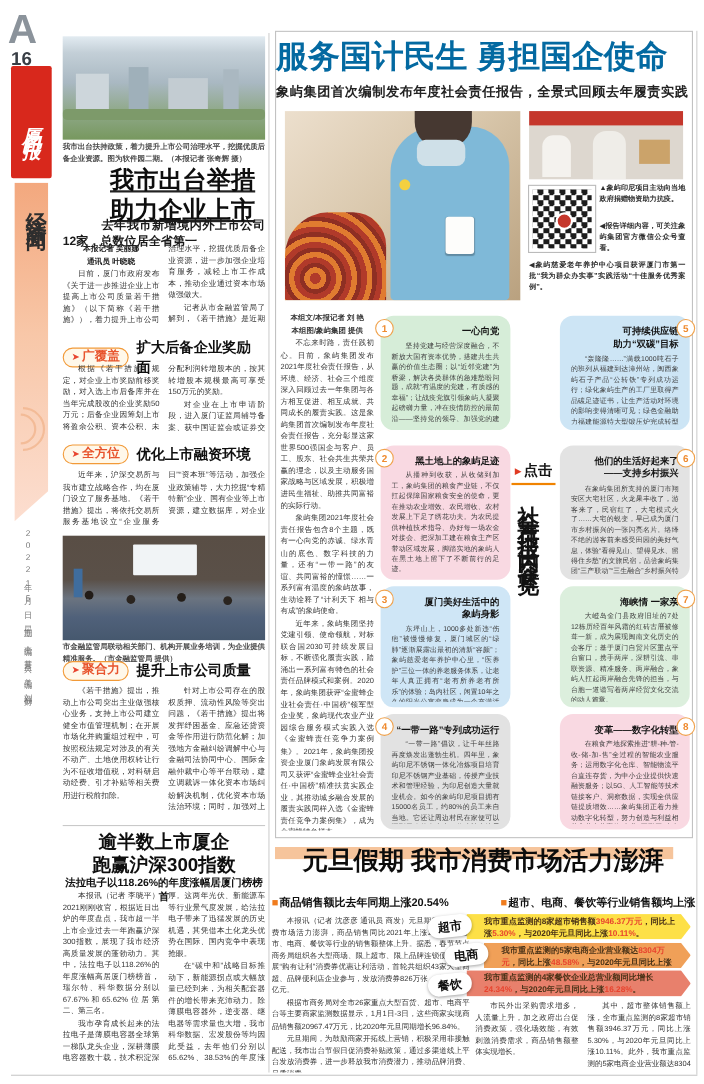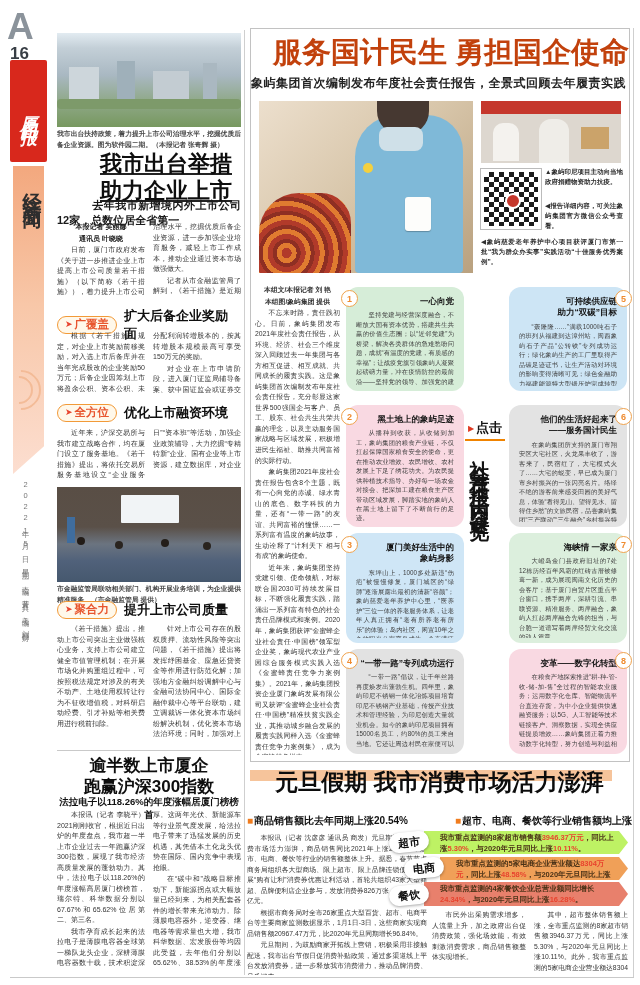--- a/index.html
+++ b/index.html
@@ -38,21 +38,21 @@
 
   
   .photo{overflow:hidden;}
   .city-photo{background:linear-gradient(180deg,#e2ebf1 0%,#c3cfd7 16%,#a9b8c2 45%,#90a98a 72%,#77985f 100%);}
   .conf-photo{background:linear-gradient(180deg,#594e45 0%,#5a5048 42%,#6b7480 60%,#50617a 78%,#46586e 100%);}
   .care-photo{background:linear-gradient(135deg,#ecdfcd 0%,#d8c6aa 48%,#b9a17f 100%);}
   .donate-photo{background:#ddd7cf;}
   .qr{background-color:#fff;background-image:repeating-conic-gradient(#1c1c1c 0% 25%,#ffffff 0% 50%);background-size:10px 10px;border:3px solid #fff;outline:1px solid #bbb;}
 
   
-  .xy-headline{font-size:29px;font-weight:900;color:#c2410c;text-align:right;line-height:1.1;}
+  .xy-headline{font-size:29px;font-weight:900;color:#0369a1;text-align:left;line-height:1.1;}
   .xy-subhead{font-size:12px;font-weight:700;color:#232323;letter-spacing:.5px;}
   .xy-col{font-size:6.8px;line-height:1.55;color:#343434;text-align:justify;overflow:hidden;}
   .xy-col p{margin:0 0 1px;text-indent:2em;}
   .xy-col p.byline{text-indent:0;text-align:center;font-weight:800;}
   .mini-cap{font-size:6.5px;font-weight:700;color:#2f2f2f;line-height:1.55;text-align:justify;}
   .card{border-radius:12px;padding:9px 10px 6px;box-sizing:border-box;}
   .card-title{font-size:8.5px;font-weight:800;color:#141414;text-align:right;line-height:1.35;}
   .card-body{font-size:6.3px;line-height:1.5;color:#3e3e3e;text-align:justify;text-indent:2em;margin-top:3px;overflow:hidden;}
   .num-circle{position:absolute;width:15px;height:15px;border-radius:50%;background:#fff;border:1px solid #f0a24c;color:#ef8b2f;font-size:9px;font-weight:700;display:flex;align-items:center;justify-content:center;}
   .click-row{display:flex;align-items:center;border-bottom:2px solid #f08300;padding-bottom:2px;width:40px;justify-content:center;}
@@ -232,21 +232,21 @@
     </div>
 
     <div class="abs card" style="left:95px;top:376px;width:118px;height:122px;background:#f9d9e2;">
       <div class="num-circle" style="left:-5px;top:3px;">2</div>
       <div class="card-title">黑土地上的象屿足迹</div>
       <div class="card-body" style="height:94px;">从播种到收获，从收储到加工，象屿集团的粮食产业链，不仅扛起保障国家粮食安全的使命，更在推动农业增效、农民增收、农村发展上下足了绣花功夫。为农民提供种植技术指导、办好每一场农金对接会、把深加工建在粮食主产区带动区域发展，脚踏实地的象屿人在黑土地上留下了不断前行的足迹。</div>
     </div>
     <div class="abs card" style="left:258px;top:376px;width:118px;height:122px;background:#e3e3e3;">
       <div class="num-circle" style="right:-5px;top:3px;">6</div>
       <div class="card-title">他们的生活好起来了</div>
-      <div class="card-title">——服务国计民生</div>
+      <div class="card-title">——支持乡村振兴</div>
       <div class="card-body" style="height:82px;">在象屿集团所支持的厦门市翔安区大宅社区，火龙果丰收了，游客来了，民宿红了，大宅模式火了……大宅的蜕变，早已成为厦门市乡村振兴的一张闪亮名片。络绎不绝的游客前来感受田园的美好气息，体验“看得见山、望得见水、留得住乡愁”的文旅民宿，品尝象屿集团“三产联动”“三生融合”乡村振兴特色模式结出的美味成果。</div>
     </div>
 
     <div class="abs card" style="left:95px;top:504px;width:118px;height:110px;background:#cfe6f6;">
       <div class="num-circle" style="left:-5px;top:3px;">3</div>
       <div class="card-title">厦门美好生活中的</div>
       <div class="card-title">象屿身影</div>
       <div class="card-body" style="height:70px;">东坪山上，1000多处新违“伤疤”被慢慢修复，厦门城区的“绿肺”逐渐展露出最初的清新“容颜”；象屿慈爱老年养护中心里，“医养护”三位一体的养老服务体系，让老年人真正拥有“老有所养老有所乐”的体验；岛内社区，闲置10年之久的阳光公寓变身成为一个充满活力和温暖的长租社区——象屿集团见证并参与厦门经济特区的发展，办实事、解民忧、惠民生，为创造美好生活提供源头活水。</div>
     </div>
     <div class="abs card" style="left:258px;top:504px;width:118px;height:110px;background:#dcefdd;">
@@ -274,21 +274,21 @@
     <span><span class="bullet-sq">■</span><span>商品销售额比去年同期上涨20.54%</span></span>
     <span><span class="bullet-sq">■</span><span>超市、电商、餐饮等行业销售额均上涨</span></span>
   </div>
 
   <div class="abs xy-col" style="left:247px;top:833px;width:180px;height:142px;">
     <p>本报讯（记者 沈彦彦 通讯员 商发）元旦期间，厦门消费市场活力澎湃，商品销售同比2021年上涨20.54%，超市、电商、餐饮等行业的销售额整体上升。据悉，春节节点商务局组织各大型商场、限上超市、限上品牌连锁便利店开展“购有让利”消费券优惠让利活动，首轮共组织43家大型商超、品牌便利店企业参与，发放消费券826万张，总金额达5亿元。</p>
     <p>根据市商务局对全市26家重点大型百货、超市、电商平台等主要商家监测数据显示，1月1日-3日，这些商家实现商品销售额20967.47万元，比2020年元旦同期增长96.84%。</p>
     <p>元旦期间，为鼓励商家开拓线上营销，积极采用非接触配送，我市出台节假日促消费补贴政策，通过多渠道线上平台发放消费券，进一步释放我市消费潜力，推动品牌消费、品质消费。</p>
   </div>
 
-  <div class="abs banner" style="left:424px;top:831px;width:204px;height:23px;background:#bef264;">
+  <div class="abs banner" style="left:424px;top:831px;width:204px;height:23px;background:#fde047;">
     <span>我市重点监测的8家超市销售额</span><span class="red">3946.37万元</span><span>，同比上涨</span><span class="red">5.30%</span><span>，与2020年元旦同比上涨</span><span class="red">10.11%</span><span>。</span>
   </div>
   <div class="abs label-bubble" style="left:389px;top:832px;width:40px;height:20px;">超市</div>
 
   <div class="abs banner" style="left:440px;top:857px;width:188px;height:23px;background:#f0a058;">
     <span>我市重点监测的5家电商企业营业额达</span><span class="red">8304万元</span><span>，同比上涨</span><span class="red">48.58%</span><span>，与2020年元旦同比上涨</span><span class="red">108.50%</span><span>。</span>
   </div>
   <div class="abs label-bubble" style="left:404px;top:858px;width:40px;height:20px;">电商</div>
 
   <div class="abs banner" style="left:424px;top:882px;width:204px;height:24px;background:#e8806c;">

